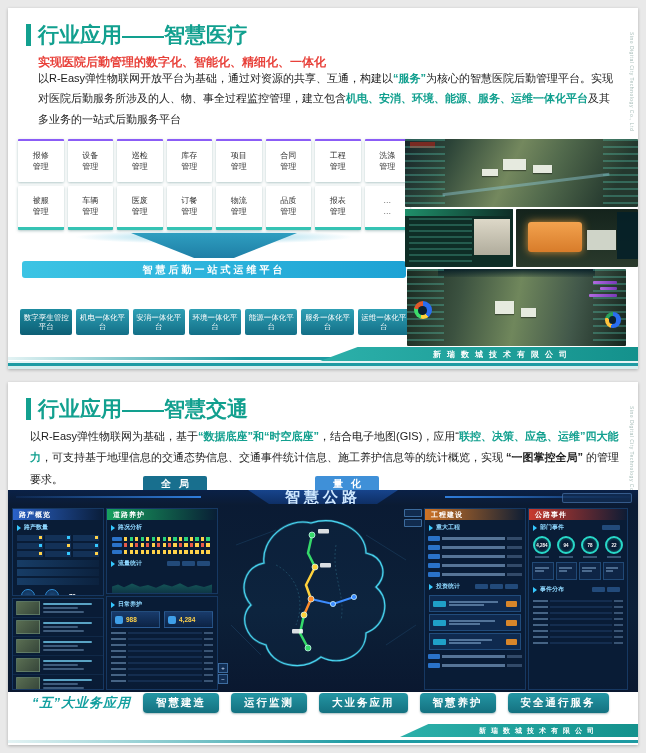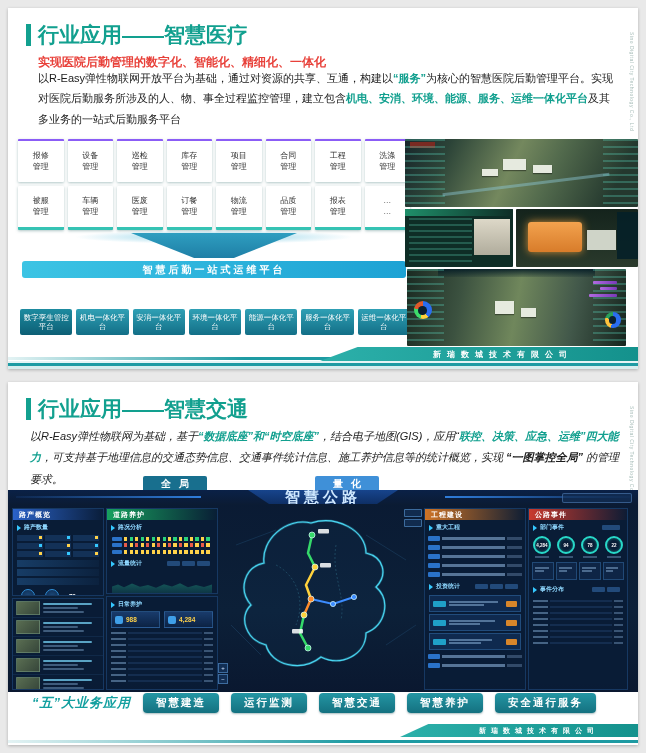--- a/index.html
+++ b/index.html
@@ -9,21 +9,21 @@
   .slide1{top:8px;height:361px;}
   .slide2{top:382px;height:363px;}
 
   
   .titleRow{position:absolute;left:18px;top:13px;display:flex;align-items:center;gap:7px;}
   .tbar{width:5px;height:22px;background:#12a08f;}
   .slideTitle{font-size:21px;font-weight:bold;color:#12a08f;margin:0;white-space:nowrap;}
   .redSub{position:absolute;left:30px;top:46px;font-size:12px;font-weight:bold;color:#e8413a;}
   .bodyTxt{position:absolute;font-size:11px;line-height:1.85;color:#1c1c1c;margin:0;}
   .bodyTxt.b1{left:30px;top:60px;width:582px;}
-  .bodyTxt.b2{left:22px;top:44px;width:598px;line-height:1.95;font-style:italic;}
+  .bodyTxt.b2{left:22px;top:44px;width:598px;line-height:1.95;}
   .hl{color:#12a08f;font-weight:bold;}
   .bb{font-weight:bold;}
   .sideText{position:absolute;right:3px;top:24px;writing-mode:vertical-rl;font-size:5px;color:#a9beba;letter-spacing:.5px;}
 
   
   .modGrid{position:absolute;left:10px;top:131px;width:392px;display:grid;grid-template-columns:repeat(8,1fr);gap:4px;}
   .mod{height:41px;background:#fff;box-shadow:0 1px 3px rgba(110,150,150,.55);display:flex;flex-direction:column;
        align-items:center;justify-content:center;font-size:8px;color:#333;line-height:1.35;border-radius:1px;}
   .mod.t{border-top:2px solid #8b5cf6;}
   .mod.b{border-bottom:3px solid #35c3b4;}
@@ -701,21 +701,21 @@
               <span class="bVal"></span>
             </div>
         </div>
       </div>
     </div>
 
     <div class="bizRow">
       <span class="bizLabel">“五”大业务应用</span>
       <span class="bizBtn">智慧建造</span>
       <span class="bizBtn">运行监测</span>
-      <span class="bizBtn">智慧交通</span>
+      <span class="bizBtn">大业务应用</span>
       <span class="bizBtn">智慧养护</span>
       <span class="bizBtn">安全通行服务</span>
     </div>
 
     <div class="ribbon ribbon2">新瑞数城技术有限公司</div>
     <div class="tealLine line2"></div>
   </section>
 </div>
 
 </body></html>

